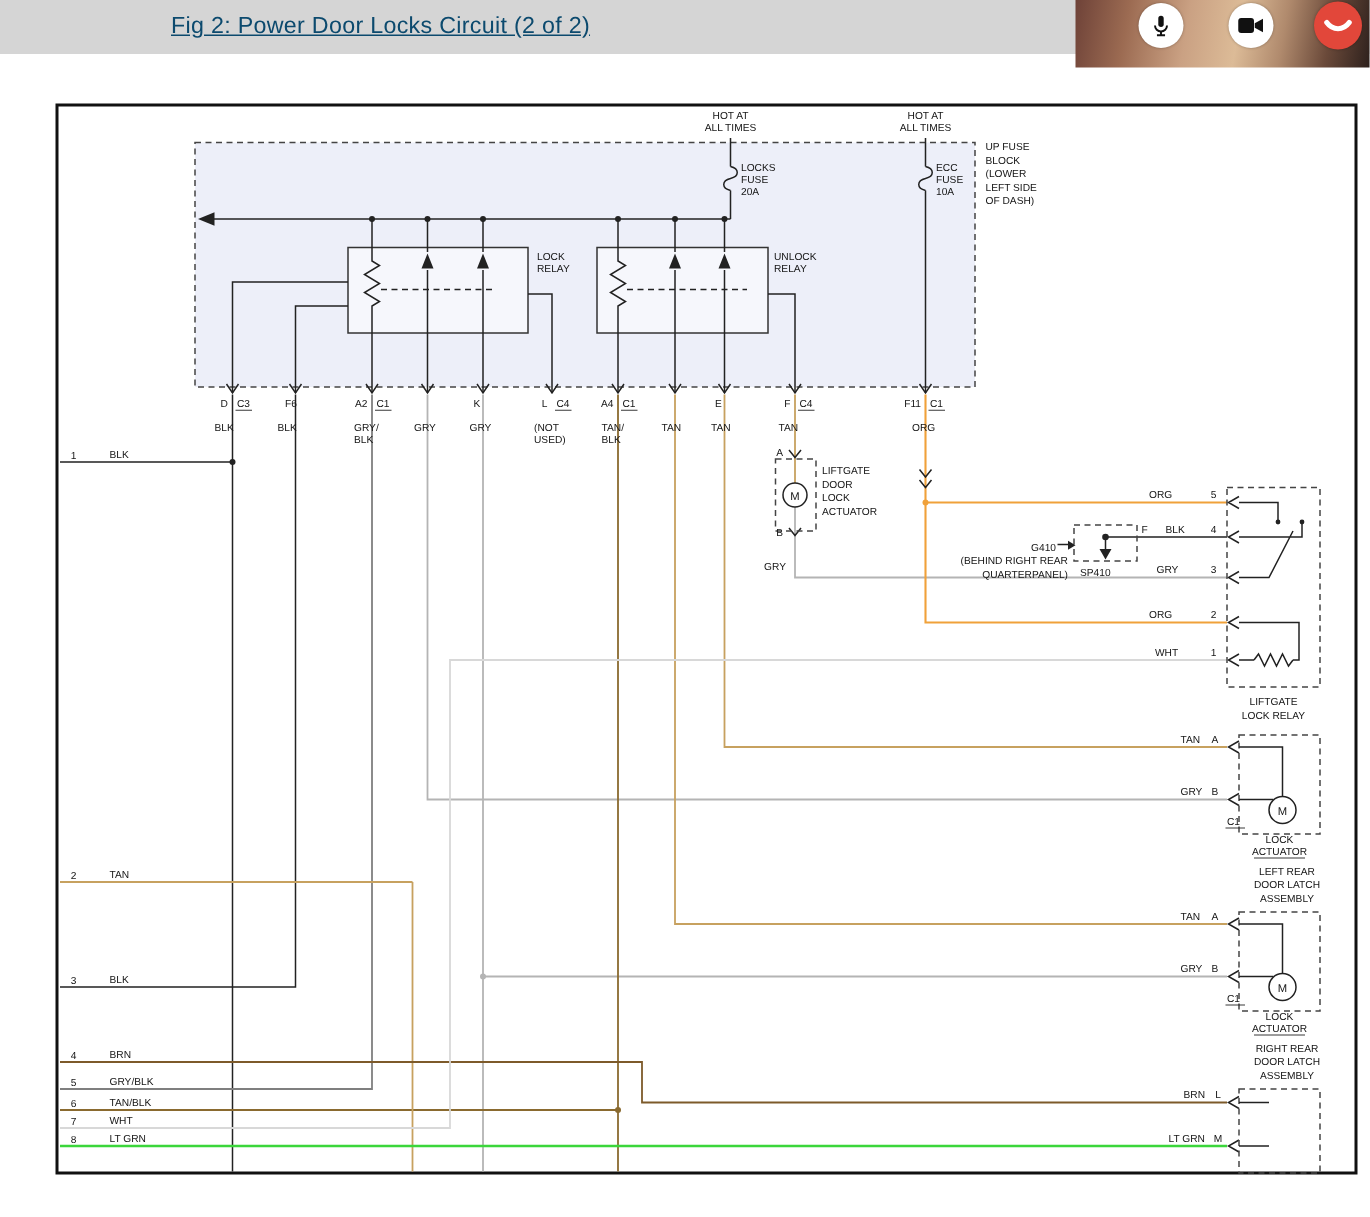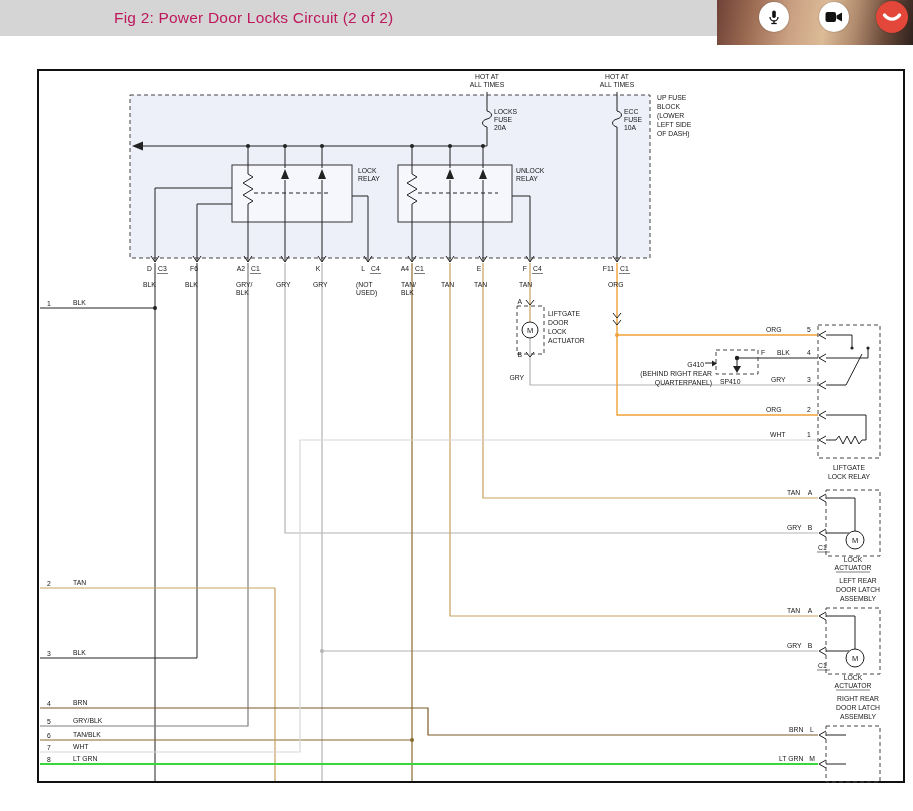--- a/index.html
+++ b/index.html
@@ -1,18 +1,18 @@
 <!DOCTYPE html>
 <html><head>
 <meta charset="utf-8">
 <style>
   html,body{margin:0;padding:0;}
   body{width:913px;height:811px;position:relative;background:#fff;font-family:"Liberation Sans",sans-serif;overflow:hidden;}
   .header{position:absolute;top:0;left:0;width:913px;height:36px;background:#d5d5d5;z-index:2;}
-  .header .title{position:absolute;left:114px;top:0;line-height:36px;font-size:15.5px;color:#be185d;letter-spacing:.2px;white-space:nowrap;}
+  .header .title{position:absolute;left:114px;top:0;line-height:36px;font-size:15.5px;color:#0c4a6e;letter-spacing:.2px;white-space:nowrap;text-decoration:underline;}
   .call{position:absolute;top:0;right:0;width:196px;height:45px;z-index:3;
         background:linear-gradient(100deg,#6e4238 0%,#9c6b52 18%,#caa183 38%,#dcbb97 55%,#b08a6d 70%,#6b4a3a 85%,#2e211d 100%);}
   .call .btn{position:absolute;top:2px;width:30px;height:30px;border-radius:50%;background:#fff;border:none;
         display:flex;align-items:center;justify-content:center;padding:0;cursor:pointer;box-shadow:0 0 2px rgba(0,0,0,.3);}
   .btn.mic{left:42px;} .btn.cam{left:102px;}
   .btn.end{left:159px;top:1px;width:32px;height:32px;background:#e2473a;}
   svg.diagram{position:absolute;top:0;left:0;z-index:1;}
   svg text{font-size:6.8px;fill:#151515;}
   svg text.mid{text-anchor:middle;} svg text.end{text-anchor:end;}
   svg text.m{font-size:7.5px;}

